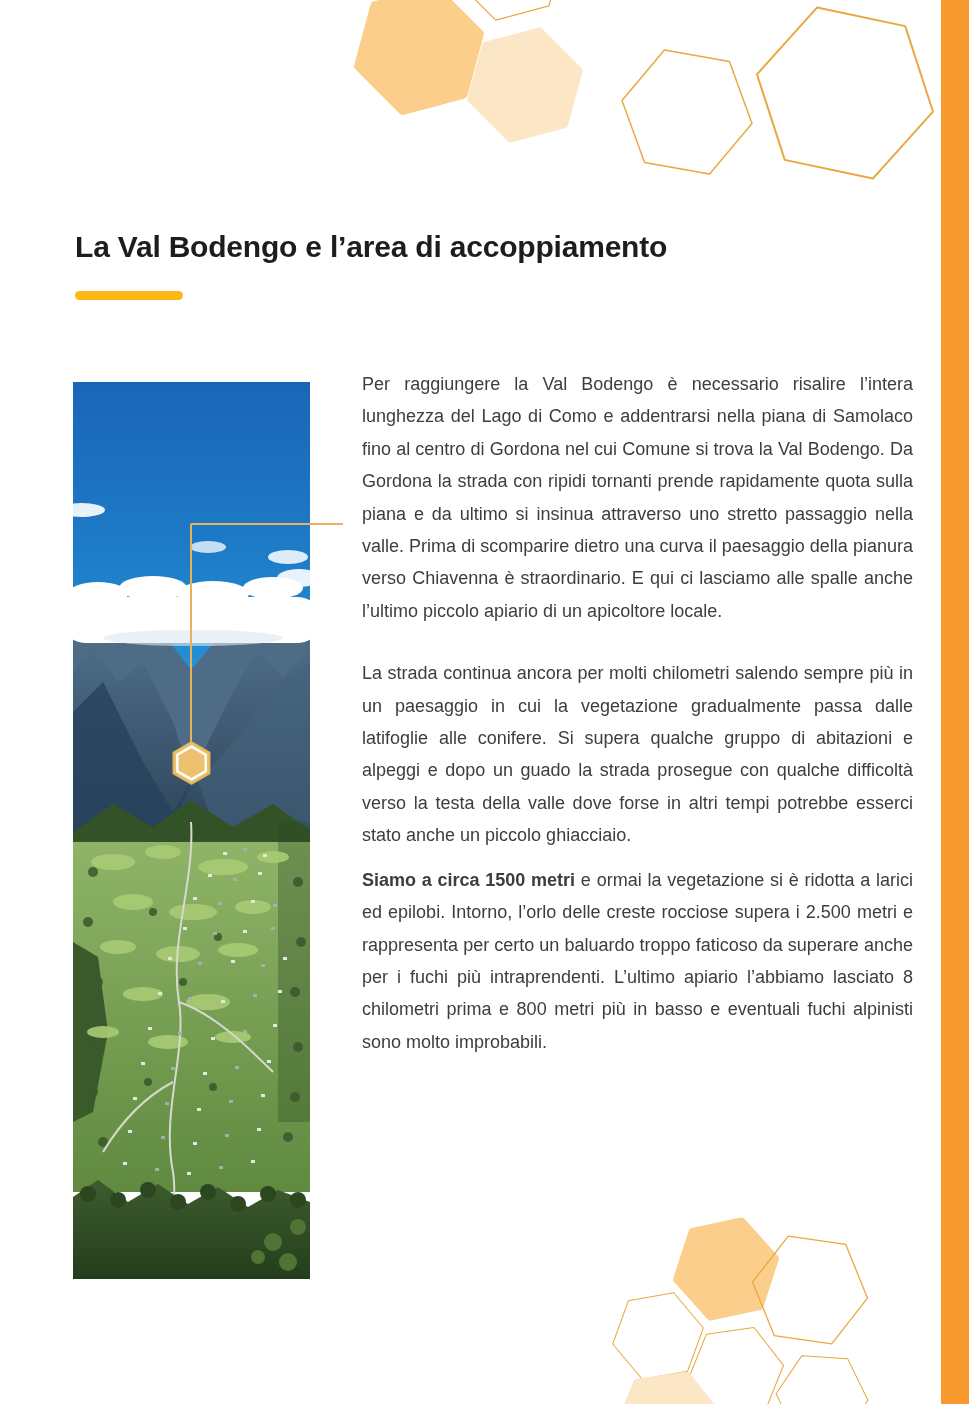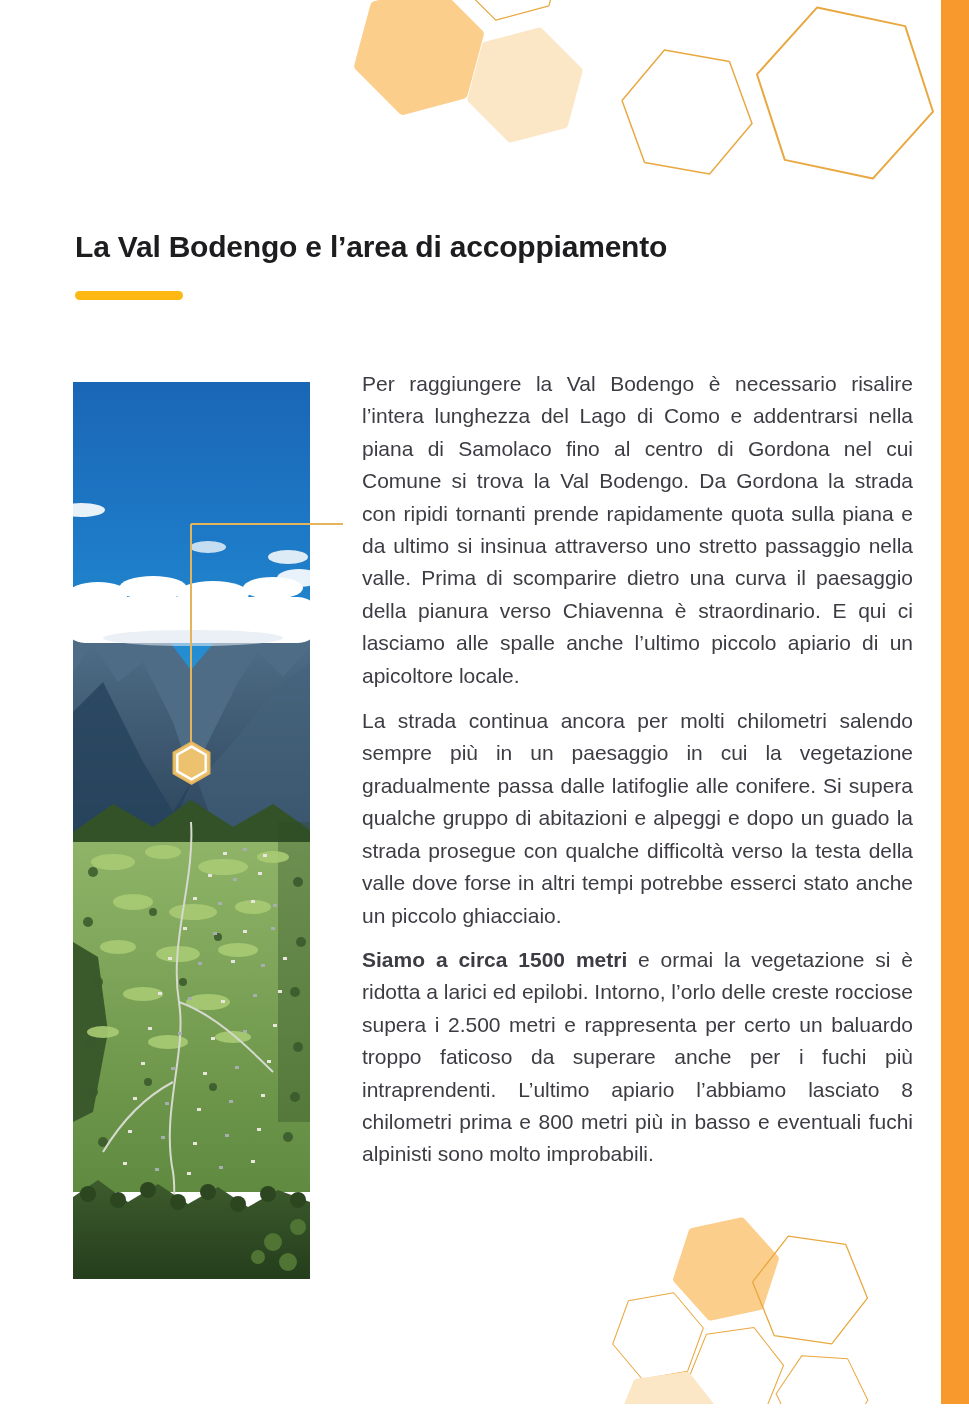--- a/index.html
+++ b/index.html
@@ -29,25 +29,25 @@
     position:absolute;left:75px;top:291px;width:108px;height:9px;
     border-radius:5px;background:var(--underline,#FDB813);
   }
   .photo{position:absolute;left:73px;top:382px;width:237px;height:897px;margin:0;}
   .photo svg{display:block;}
   .callout{position:absolute;left:160px;top:510px;}
   .callout line{stroke:var(--connector,#E3B45C);stroke-width:2;}
   .body-col{
     position:absolute;left:362px;top:368px;width:551px;
     color:var(--body-text,#3C3C43);
-    font-size:21px;line-height:32.4px;
+    font-size:18px;line-height:32.4px;
     text-align:justify;
   }
   .para{margin:0;}
-  .para + .para{margin-top:13px;}
+  .para + .para{margin-top:30px;}
   .para.cont{margin-top:12px;}
   .para strong{font-weight:700;color:var(--body-text,#3C3C43);}
 </style>
 </head>
 <body>
 
 <div class="page">
 
   <svg class="deco deco-top" width="629" height="215" viewBox="0 0 629 215">
     <g>

